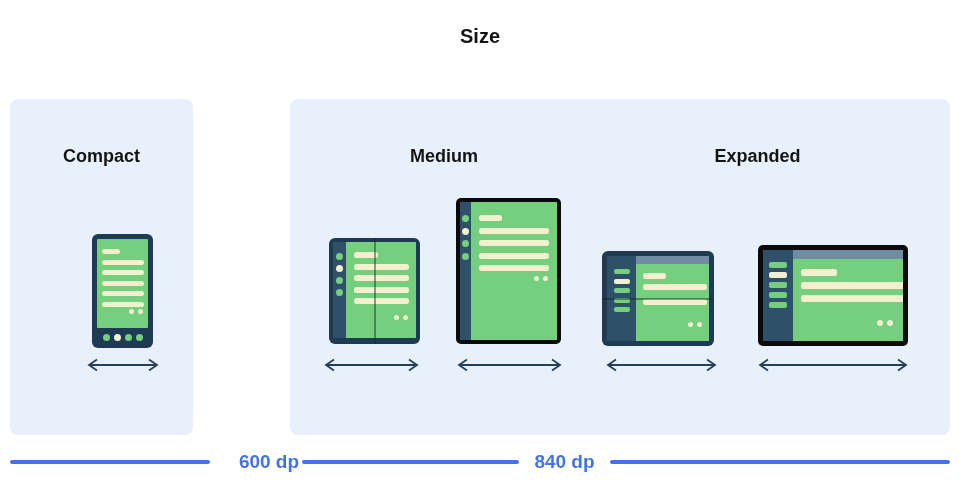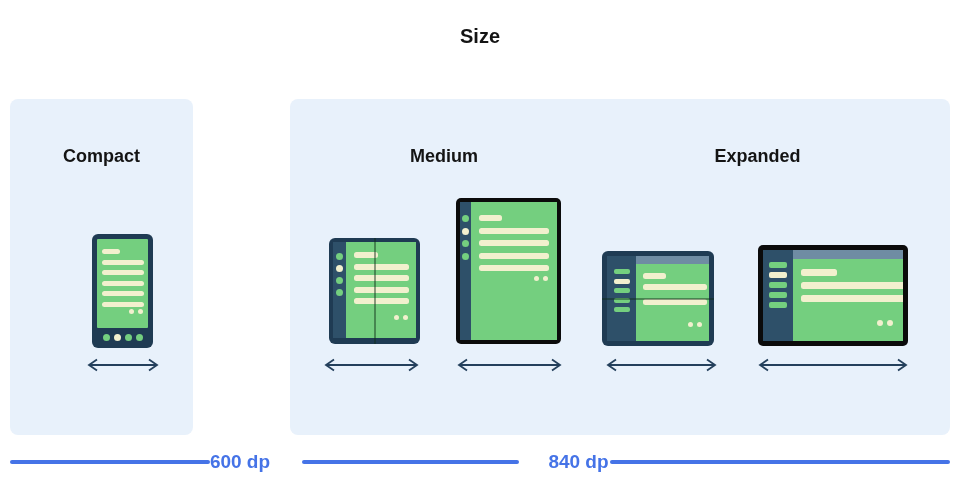--- a/index.html
+++ b/index.html
@@ -71,21 +71,21 @@
   .laptop .topbar{height:9px;}
   .laptop .content{padding:10px 0 0 8px;display:flex;flex-direction:column;}
   
   .arrow{position:absolute;top:259px;height:14px;}
   .arrow line,.arrow path{stroke:var(--arrow-navy);stroke-width:1.8;fill:none;}
   
   .scale-seg{position:absolute;top:460px;height:4px;border-radius:2px;background:var(--accent-blue);}
   .seg1{left:10px;width:200px;} .seg2{left:302px;width:217px;} .seg3{left:610px;width:340px;}
   .scale-label{position:absolute;top:451px;font-size:19px;font-weight:700;
     color:var(--accent-blue);text-align:center;}
-  .lbl600{left:194px;width:92px;text-align:center;} .lbl840{left:533px;width:91px;}
+  .lbl600{left:223px;width:92px;text-align:center;} .lbl840{left:519px;width:91px;}
 </style>
 </head>
 <body>
 
 <div class="canvas">
 
   <div class="hdr-title">Size</div>
 
   <section class="panel compact">
     <h2 class="panel-title">Compact</h2>

